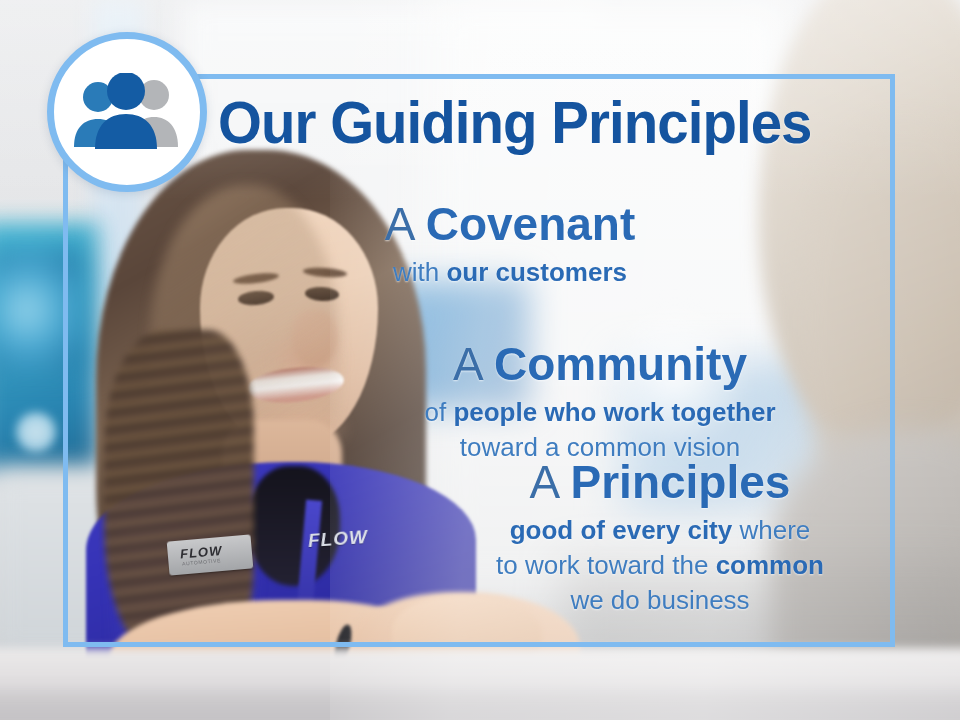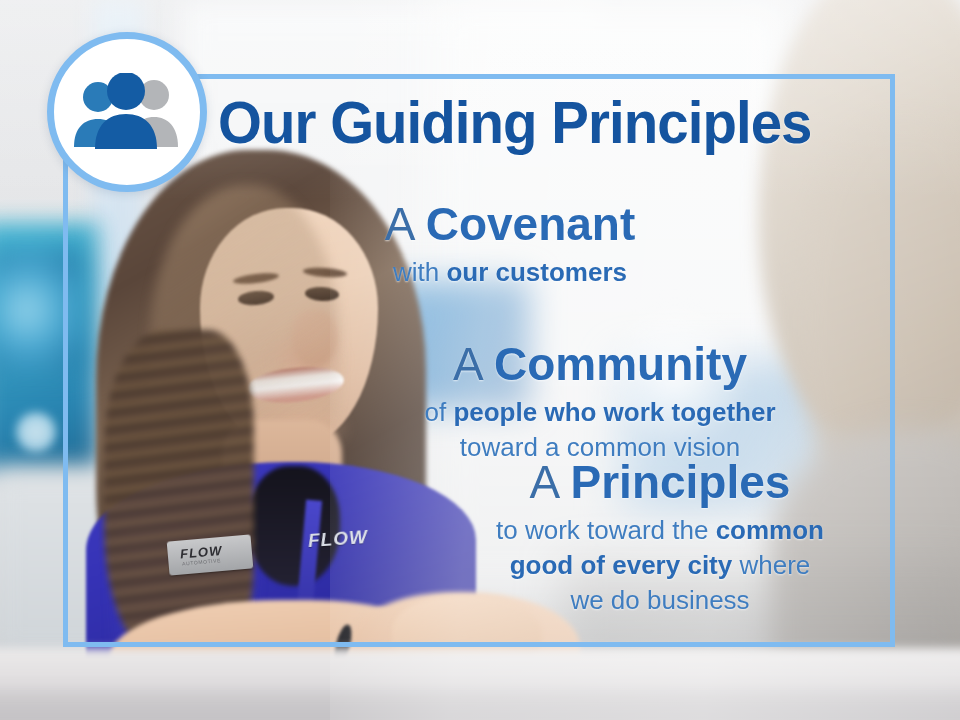--- a/index.html
+++ b/index.html
@@ -431,19 +431,19 @@
       <div><span>toward a common vision</span><b></b><span></span></div>
     </div>
   </div>
 
   <div class="block" id="block-commitment">
     <div class="headline">
       <span class="art">A</span>
       <span class="word">Principles</span>
     </div>
     <div class="sub">
+      <div><span></span><b>good of every city</b><span> where</span></div>
       <div><span>to work toward the </span><b>common</b><span></span></div>
-      <div><span></span><b>good of every city</b><span> where</span></div>
       <div><span>we do business</span><b></b><span></span></div>
     </div>
   </div>
 
 </div>
 
 </body></html>

